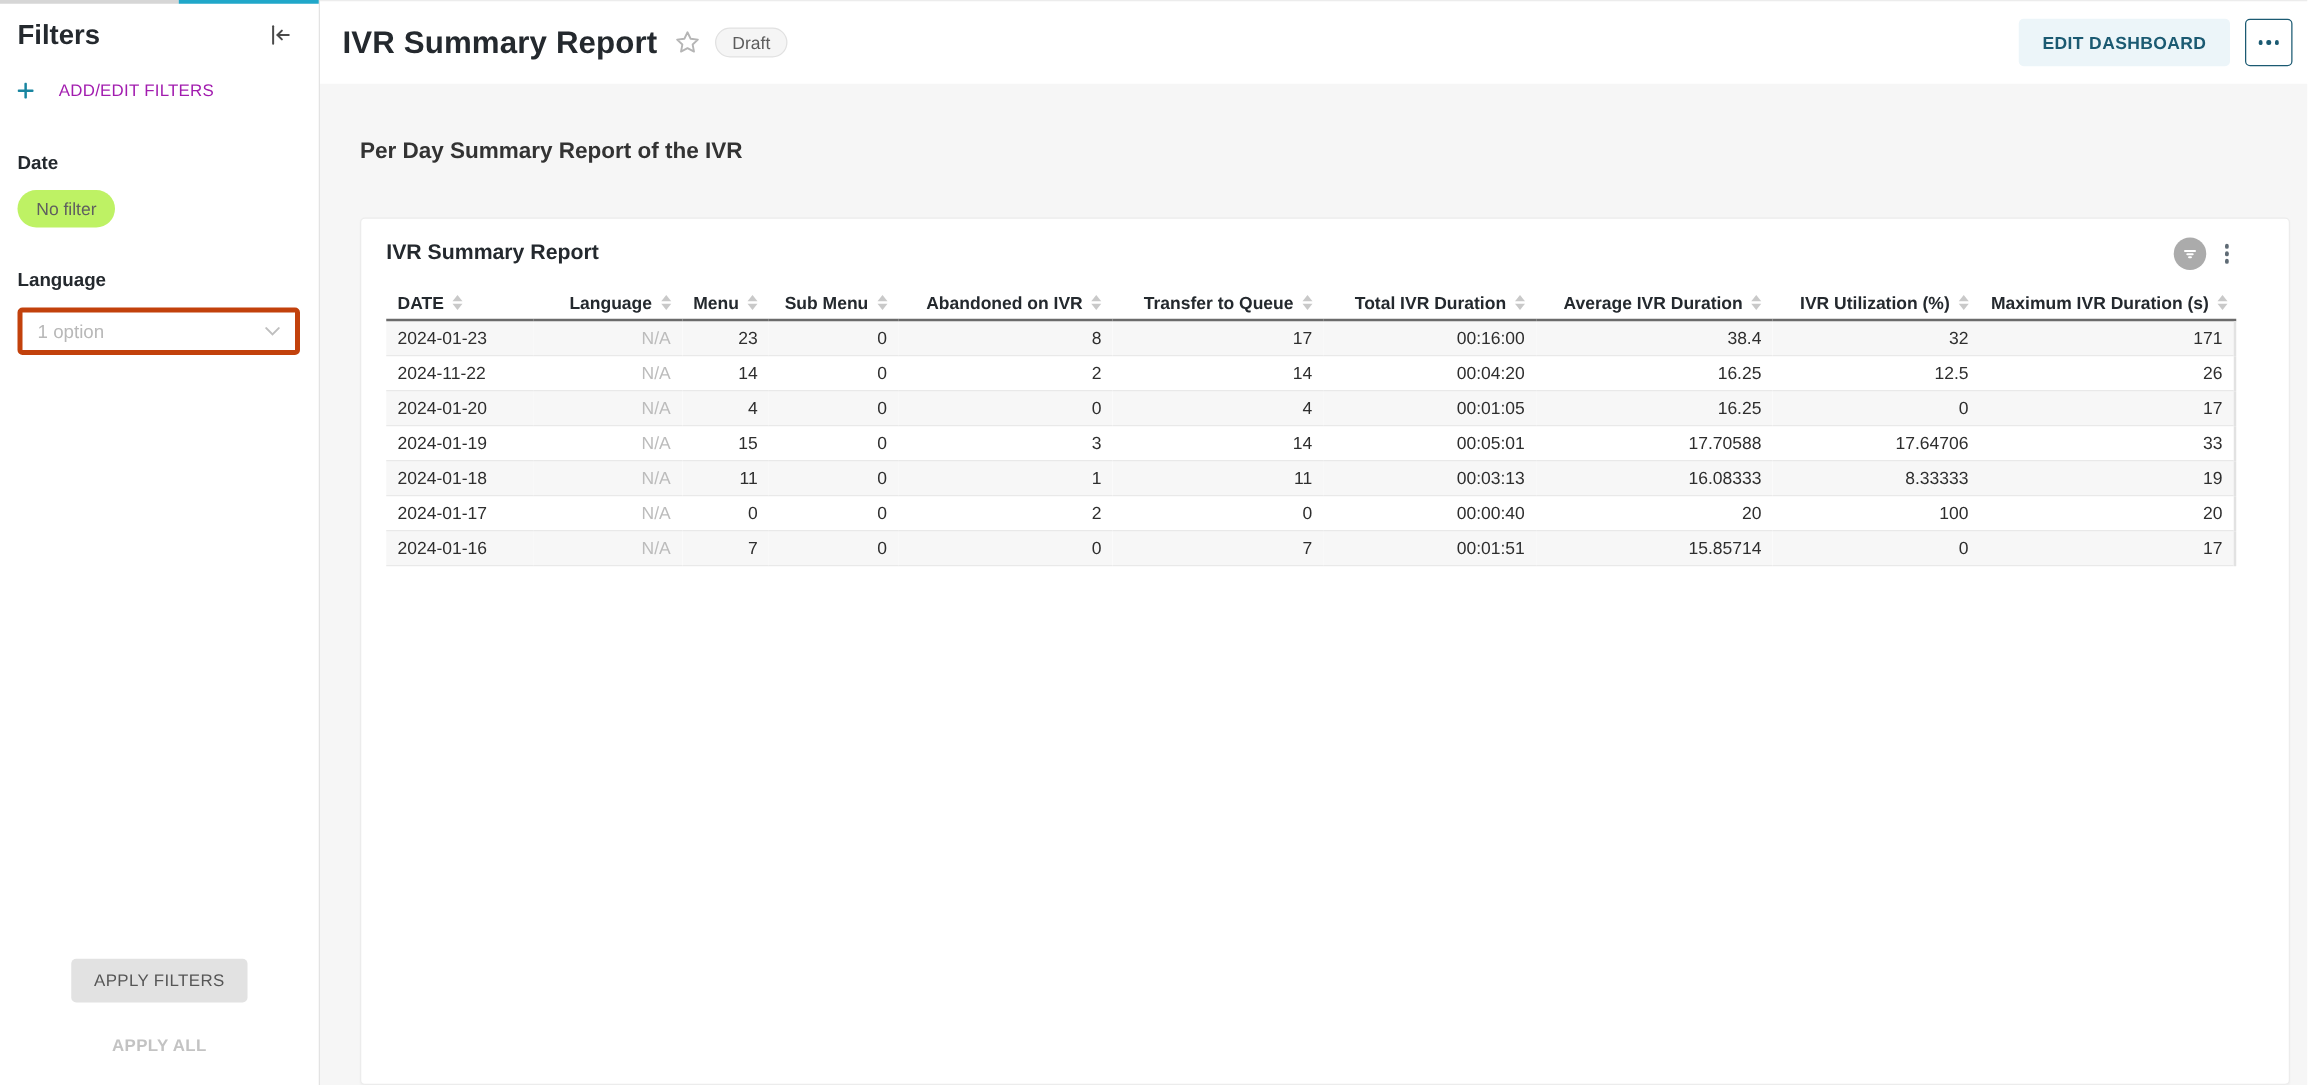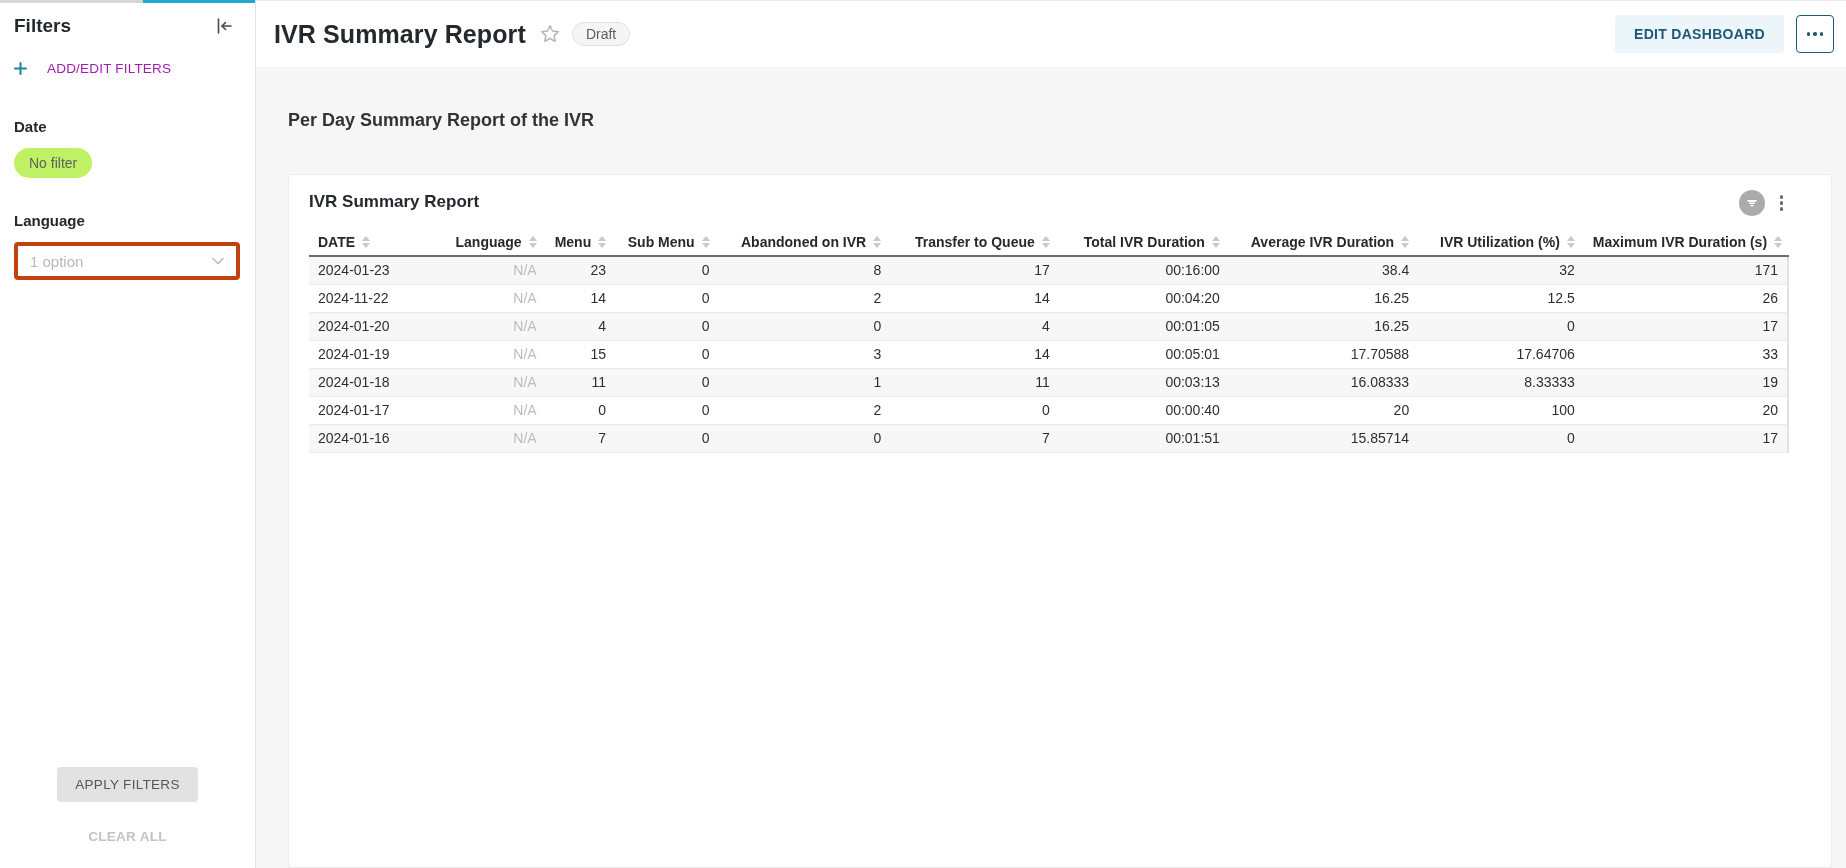--- a/index.html
+++ b/index.html
@@ -8,21 +8,21 @@
   .app { display:flex; width:100%; height:100%; }
 
   
   .sidebar { width:256px; min-width:256px; height:100%; background:#fff;
     border-right:1px solid #e3e3e3; display:flex; flex-direction:column; position:relative; }
   .sidebar-topline { display:flex; height:3px; width:100%; }
   .sidebar-topline .seg-gray { width:143px; background:#d6d6d6; }
   .sidebar-topline .seg-teal { flex:1; background:#20a7c9; }
   .sidebar-head { display:flex; align-items:center; justify-content:space-between;
     padding:12px 20px 0 14px; }
-  .sidebar-title { font-size:19px; font-weight:700; color:#24292e; }
+  .sidebar-title { font-size:22px; font-weight:700; color:#24292e; }
   .collapse-btn { width:22px; height:22px; cursor:pointer; display:flex;
     align-items:center; justify-content:center; }
   .addedit { display:flex; align-items:center; gap:20px; margin:24px 0 0 14px;
     color:#a21caf; font-size:13.5px; font-weight:400; letter-spacing:.2px; cursor:pointer; }
   .filter-section { margin:42px 14px 0 14px; }
   .filter-section + .filter-section { margin-top:34px; }
   .filter-label { font-size:15px; font-weight:700; color:#24292e; }
   .pill { display:inline-block; margin-top:13px; background:#bef264; color:#5f5f5f;
     font-size:14px; padding:7px 15px; border-radius:17px; cursor:pointer; }
   .select-box { margin-top:13px; width:226px; height:38px; border:4px solid #c2410c;
@@ -128,21 +128,21 @@
         <span style="display:flex">
           <svg width="12" height="8" viewBox="0 0 12 8" fill="none" stroke="#bfbfbf" stroke-width="1.6" stroke-linecap="round">
             <path d="M1 1.5 6 6.5 11 1.5"></path>
           </svg>
         </span>
       </div>
     </div>
 
     <div class="sidebar-spacer"></div>
     <button class="apply-btn">APPLY FILTERS</button>
-    <div class="clear-all">CLEAR ALL</div>
+    <div class="clear-all">APPLY ALL</div>
   </aside>
 
   <div class="main">
     <div class="main-header">
       <div class="title-group">
         <div class="page-title">IVR Summary Report</div>
         <div class="star">
           <svg width="20" height="20" viewBox="0 0 20 20" fill="none" stroke="#b5b5b5" stroke-width="1.5" stroke-linejoin="round">
             <polygon points="10,1.8 12.5,7 18.3,7.7 14.1,11.6 15.2,17.3 10,14.5 4.8,17.3 5.9,11.6 1.7,7.7 7.5,7"></polygon>
           </svg>

